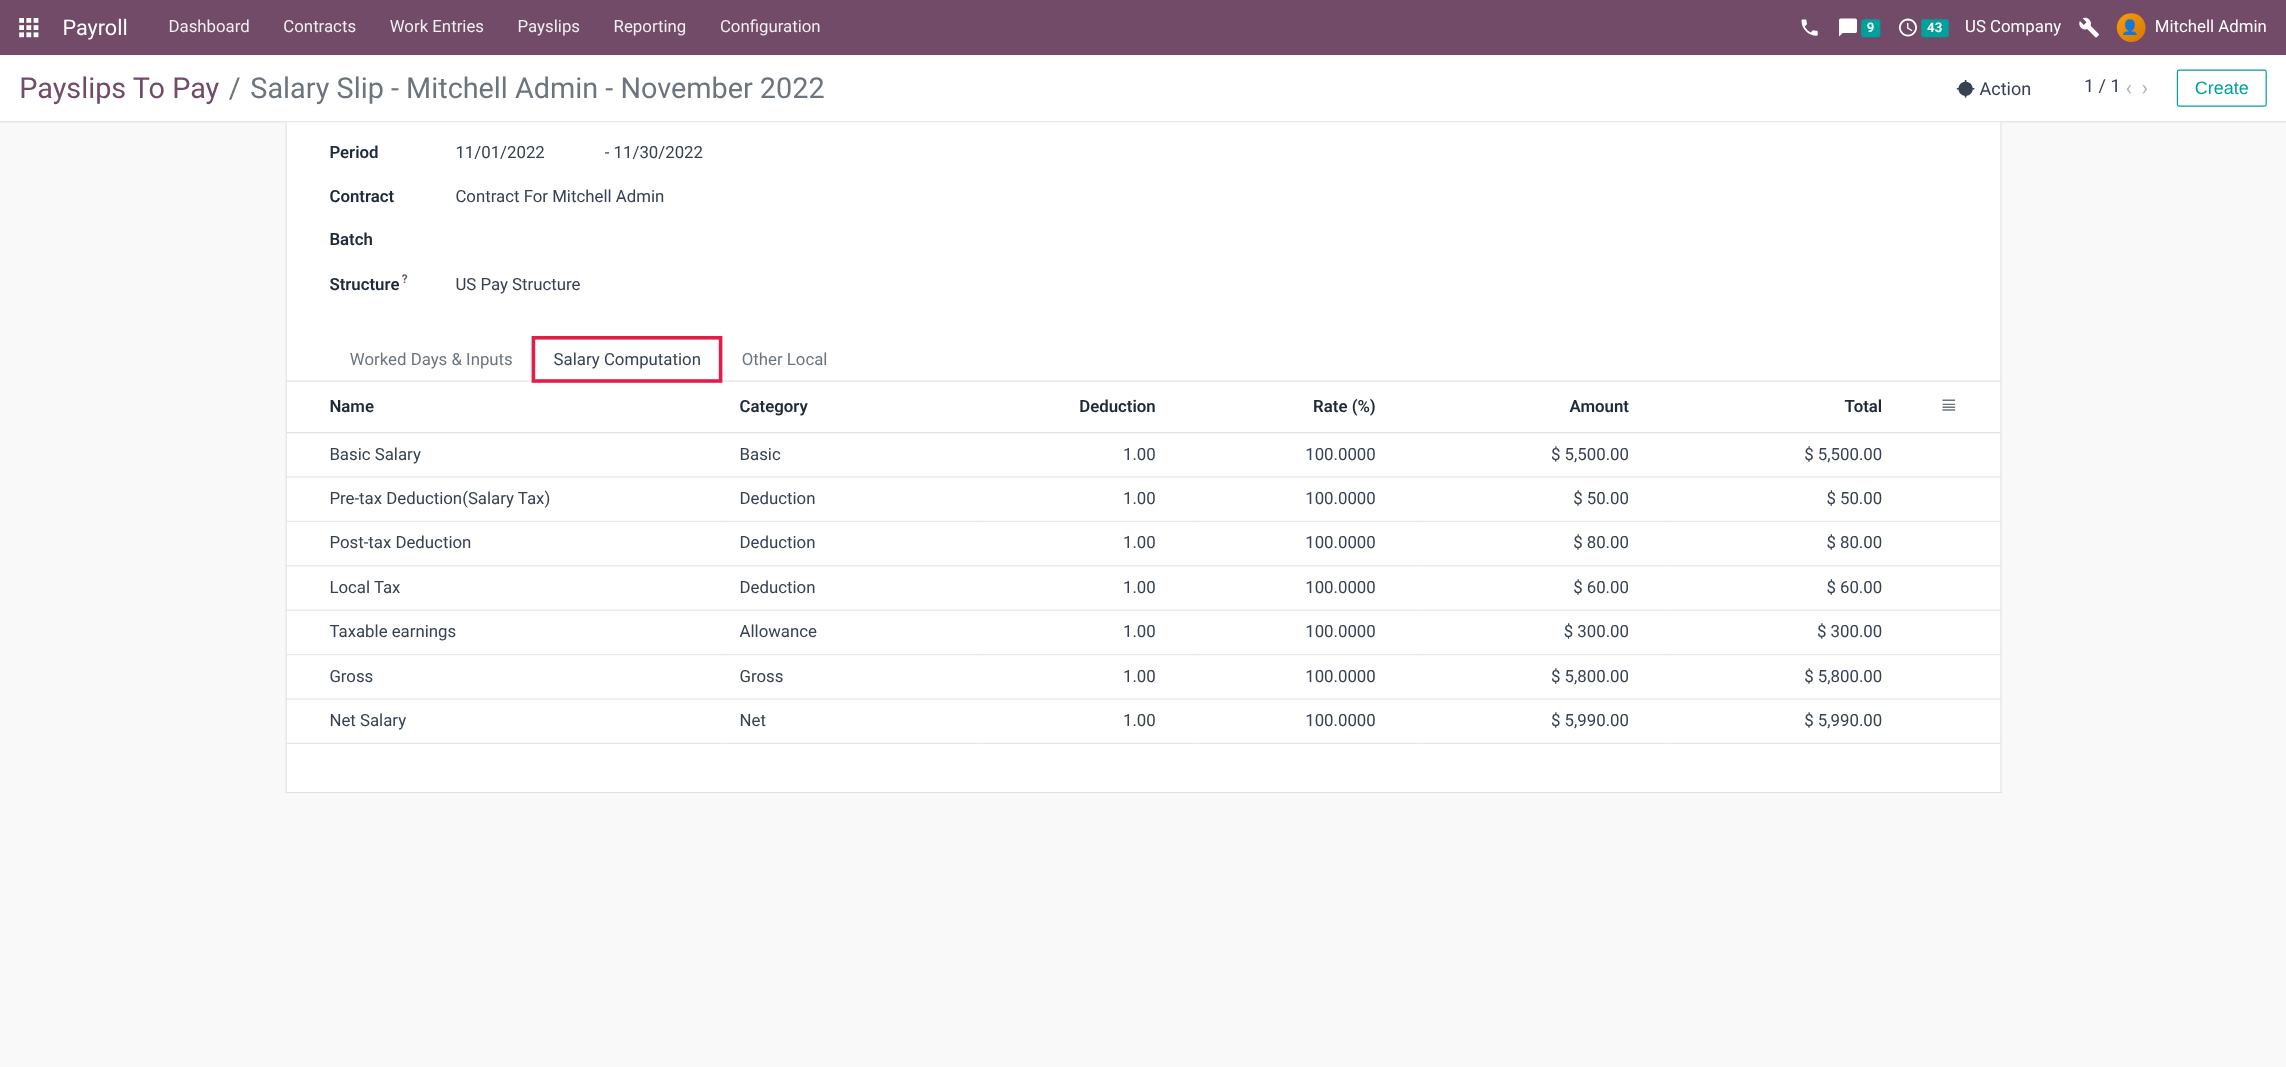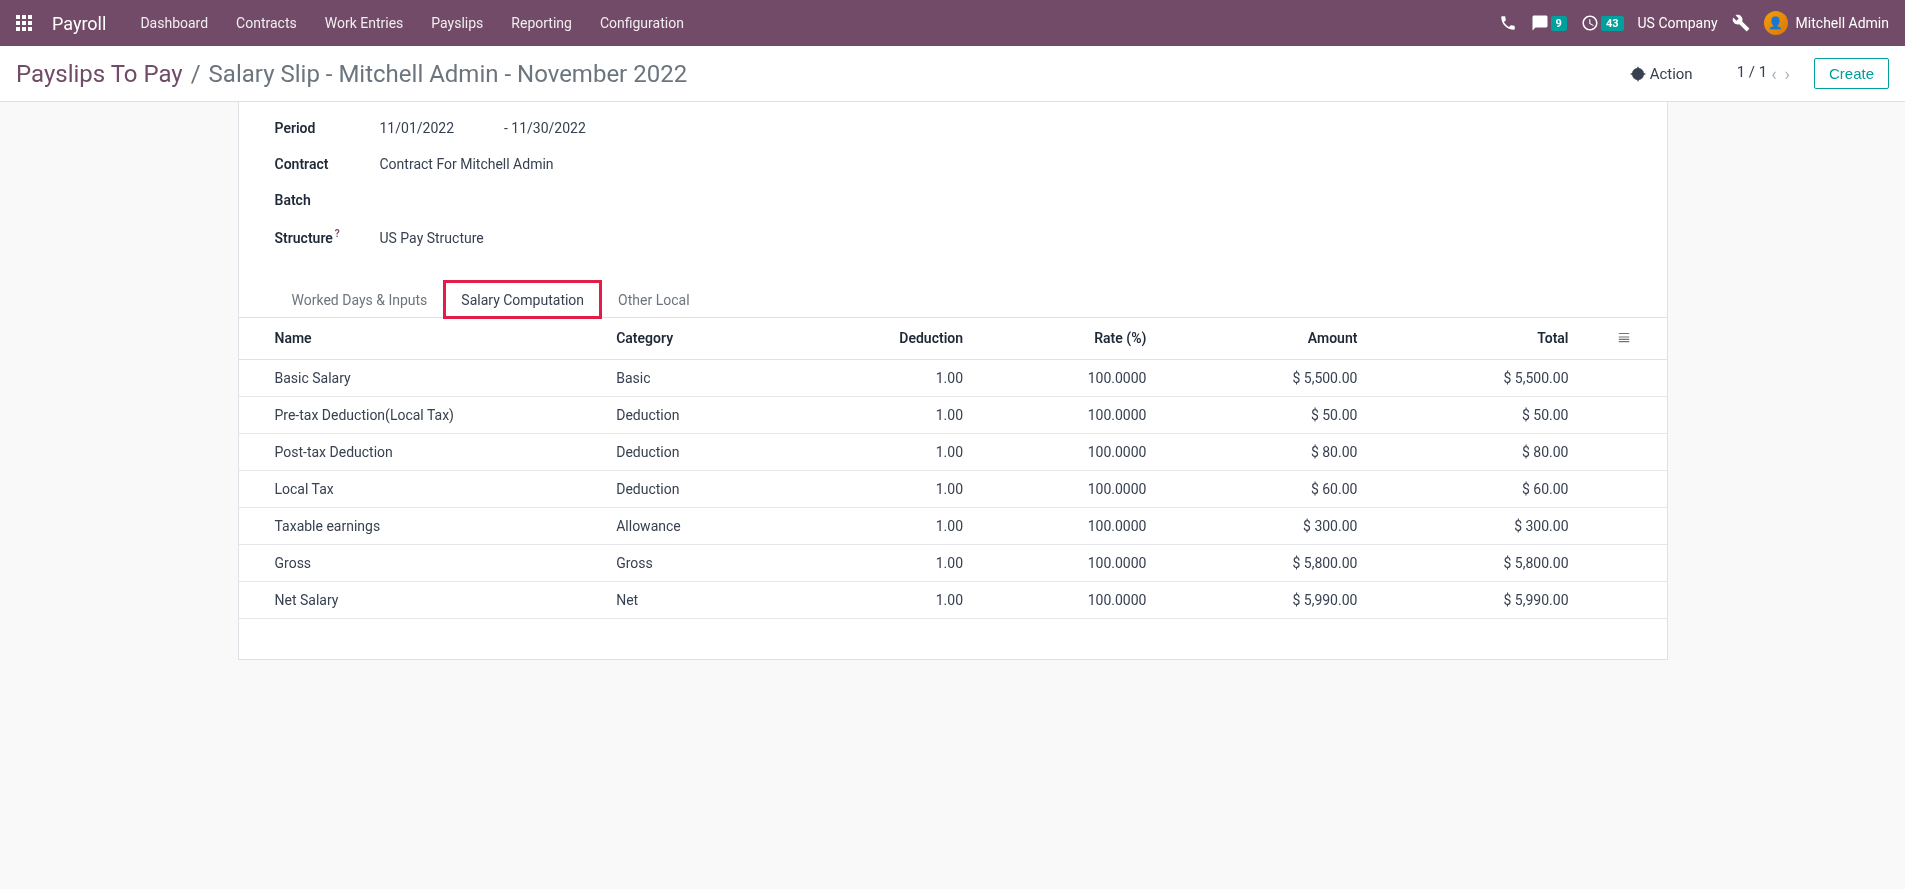--- a/index.html
+++ b/index.html
@@ -410,21 +410,21 @@
       <tr>
     <td>Basic Salary</td>
     <td>Basic</td>
     <td class="text-right">1.00</td>
     <td class="text-right">100.0000</td>
     <td class="text-right">$ 5,500.00</td>
     <td class="text-right">$ 5,500.00</td>
     <td></td>
   </tr>
           <tr>
-    <td>Pre-tax Deduction(Local Tax)</td>
+    <td>Pre-tax Deduction(Salary Tax)</td>
     <td>Deduction</td>
     <td class="text-right">1.00</td>
     <td class="text-right">100.0000</td>
     <td class="text-right">$ 50.00</td>
     <td class="text-right">$ 50.00</td>
     <td></td>
   </tr>
           <tr>
     <td>Post-tax Deduction</td>
     <td>Deduction</td>

